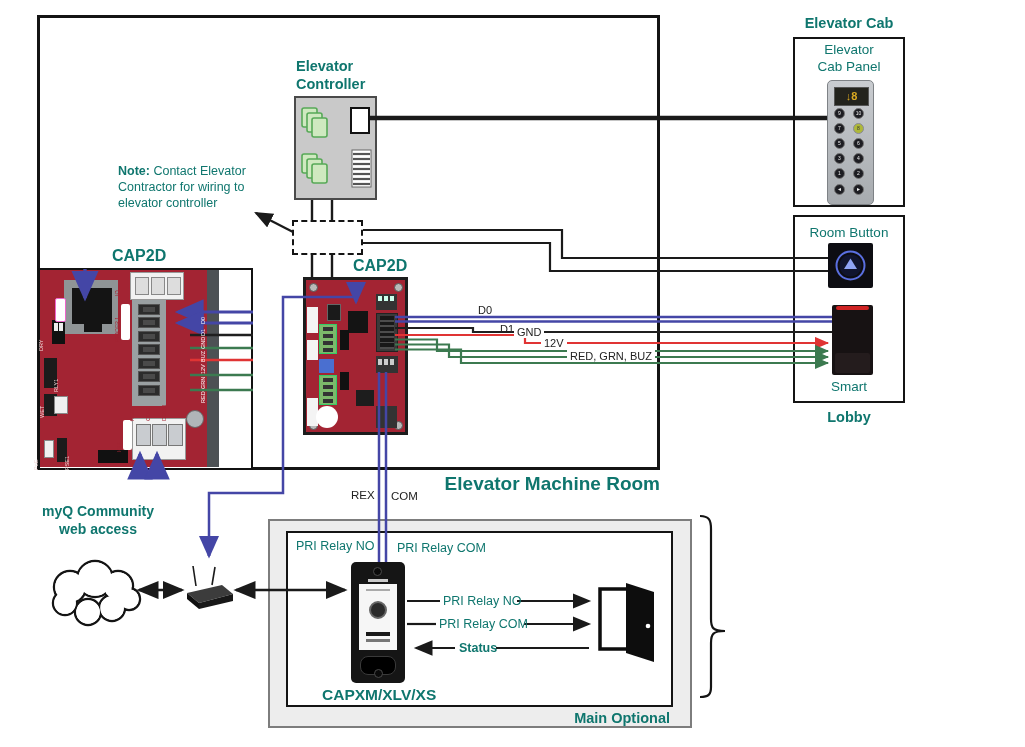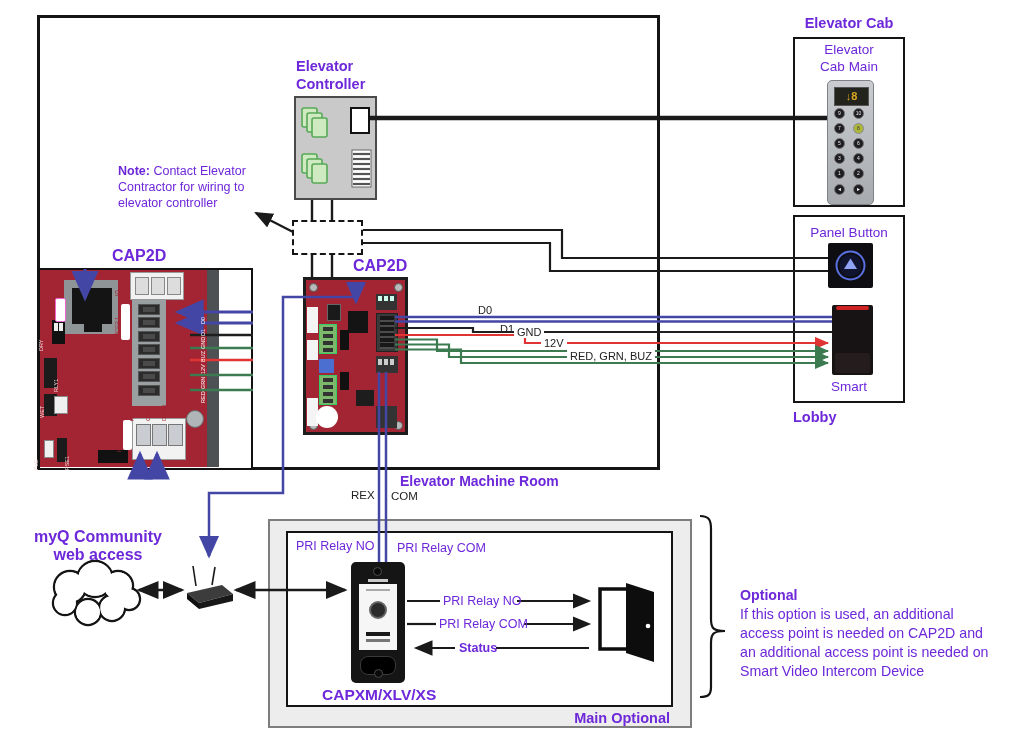--- a/index.html
+++ b/index.html
@@ -1,20 +1,20 @@
 <!DOCTYPE html>
 <html><head>
 <meta charset="utf-8">
 <style>
   html,body{margin:0;padding:0;background:#fff;}
   #stage{position:relative;width:1025px;height:747px;background:#fff;
          font-family:"Liberation Sans", sans-serif;color:#1c1c1c;overflow:hidden;}
   .abs{position:absolute;}
   .box{position:absolute;border:2.5px solid #141414;background:#fff;box-sizing:border-box;}
-  .lbl{position:absolute;color:#6d28d9;white-space:nowrap;}
+  .lbl{position:absolute;color:#0f766e;white-space:nowrap;}
   .b{font-weight:bold;}
   .ctr{text-align:center;}
   svg.layer{position:absolute;left:0;top:0;}
   .vt{position:absolute;transform:rotate(-90deg);transform-origin:left bottom;
       white-space:nowrap;font-size:5.5px;line-height:6px;}
   .pill{position:absolute;background:#fff;border-radius:2px;}
   .term{position:absolute;background:#2c2c2c;border:1px solid #555;box-sizing:border-box;}
   .term:after{content:"";position:absolute;left:4px;top:2px;right:4px;bottom:2px;background:#4a4a4a;}
   .pbtn{position:absolute;width:11px;height:11px;border-radius:50%;background:#1d1d22;
         border:1px solid #777;box-sizing:border-box;color:#eee;font-size:5px;line-height:9px;
@@ -293,65 +293,58 @@
       <div class="abs" style="left:7px;top:5px;width:24px;height:2px;background:#aaa;"></div>
       <div class="abs" style="left:10px;top:17px;width:18px;height:18px;border-radius:50%;background:#2b2b2b;border:2px solid #666;box-sizing:border-box;"></div>
       <div class="abs" style="left:7px;top:48px;width:24px;height:4px;background:#1a1a1a;"></div>
       <div class="abs" style="left:7px;top:55px;width:24px;height:3px;background:#777;"></div>
     </div>
     <div class="abs" style="left:9px;top:94px;width:36px;height:19px;background:#000;border:1.5px solid #3a3a3a;border-radius:8px;box-sizing:border-box;"></div>
     <div class="abs" style="left:23px;top:107px;width:7px;height:7px;border-radius:50%;background:#0a0a0a;border:1.5px solid #4a4a4a;"></div>
   </div>
 
   <div class="lbl b" style="left:793px;top:15px;width:112px;text-align:center;font-size:14.5px;">Elevator Cab</div>
-  <div class="lbl ctr" style="left:813px;top:41px;width:72px;font-size:13.5px;line-height:17px;white-space:normal;">Elevator Cab Main</div>
-
-  <div class="lbl" style="left:793px;top:225px;width:112px;text-align:center;font-size:13.5px;">Panel Button</div>
+  <div class="lbl ctr" style="left:813px;top:41px;width:72px;font-size:13.5px;line-height:17px;white-space:normal;">Elevator Cab Panel</div>
+
+  <div class="lbl" style="left:793px;top:225px;width:112px;text-align:center;font-size:13.5px;">Room Button</div>
   <div class="lbl" style="left:793px;top:379px;width:112px;text-align:center;font-size:13.5px;">Smart</div>
-  <div class="lbl b" style="left:793px;top:409px;width:112px;font-size:14.5px;">Lobby</div>
+  <div class="lbl b" style="left:793px;top:409px;width:112px;text-align:center;font-size:14.5px;">Lobby</div>
 
   <div class="lbl" style="left:118px;top:163px;width:155px;font-size:12.5px;line-height:16px;white-space:normal;">
     <b>Note:</b><span> Contact Elevator Contractor for wiring to elevator controller</span>
   </div>
 
   <div class="lbl b" style="left:296px;top:57px;width:95px;font-size:14.5px;line-height:18px;white-space:normal;">Elevator Controller</div>
 
   <div class="lbl b" style="left:112px;top:247px;font-size:16px;">CAP2D</div>
   <div class="lbl b" style="left:353px;top:257px;font-size:16px;">CAP2D</div>
 
-  <div class="lbl b" style="left:400px;top:473px;width:260px;font-size:14px;">Elevator Machine Room</div>
+  <div class="lbl b" style="left:400px;top:473px;width:260px;text-align:right;font-size:19px;">Elevator Machine Room</div>
 
   <span class="wlbl" style="left:478px;top:304px;">D0</span>
   <span class="wlbl" style="left:500px;top:323px;">D1</span>
   <span class="wlbl patch" style="left:514px;top:326px;">GND</span>
   <span class="wlbl patch" style="left:541px;top:337px;">12V</span>
   <span class="wlbl patch" style="left:567px;top:350px;">RED, GRN, BUZ</span>
   <span class="wlbl" style="left:351px;top:489px;font-size:11.5px;">REX</span>
   <span class="wlbl" style="left:391px;top:490px;font-size:11.5px;">COM</span>
 
-  <div class="lbl b ctr" style="left:23px;top:528px;width:150px;font-size:16px;line-height:18px;">
+  <div class="lbl b ctr" style="left:23px;top:502px;width:150px;font-size:14px;line-height:18px;">
     <div>myQ Community</div>
     <div>web access</div>
   </div>
 
   <span class="lbl" style="left:296px;top:539px;font-size:12.5px;">PRI Relay NO</span>
   <span class="lbl" style="left:397px;top:541px;font-size:12.5px;">PRI Relay COM</span>
   <span class="lbl" style="left:443px;top:594px;font-size:12.5px;">PRI Relay NO</span>
   <span class="lbl" style="left:439px;top:617px;font-size:12.5px;">PRI Relay COM</span>
   <span class="lbl" style="left:459px;top:641px;font-size:12.5px;font-weight:bold;">Status</span>
   <div class="lbl b" style="left:322px;top:686px;font-size:15.5px;">CAPXM/XLV/XS</div>
   <div class="lbl b" style="left:410px;top:710px;width:260px;text-align:right;font-size:14.5px;">Main Optional</div>
 
-  <div class="lbl" style="left:740px;top:586px;font-size:14.2px;line-height:19px;">
-    <div class="b">Optional</div>
-    <div>If this option is used, an additional</div>
-    <div>access point is needed on CAP2D and</div>
-    <div>an additional access point is needed on</div>
-    <div>Smart Video Intercom Device</div>
-  </div>
 
   <span class="vt" style="left:55px;top:312px;color:#a32433;">LAN</span>
   <span class="vt" style="left:120px;top:290px;color:#a32433;">IO</span>
   <span class="vt" style="left:120px;top:336px;color:#a32433;font-size:5px;">READER 1</span>
   <span class="vt" style="left:122px;top:446px;color:#a32433;">IO 2</span>
   <span class="vt" style="left:44px;top:345px;color:#f0d8d8;">DRY</span>
   <span class="vt" style="left:59px;top:386px;color:#f0d8d8;">RLY1</span>
   <span class="vt" style="left:45px;top:412px;color:#f0d8d8;">WET</span>
   <span class="vt" style="left:39px;top:464px;color:#f0d8d8;">PoE</span>
   <span class="vt" style="left:70px;top:464px;color:#f0d8d8;">PSE1</span>

